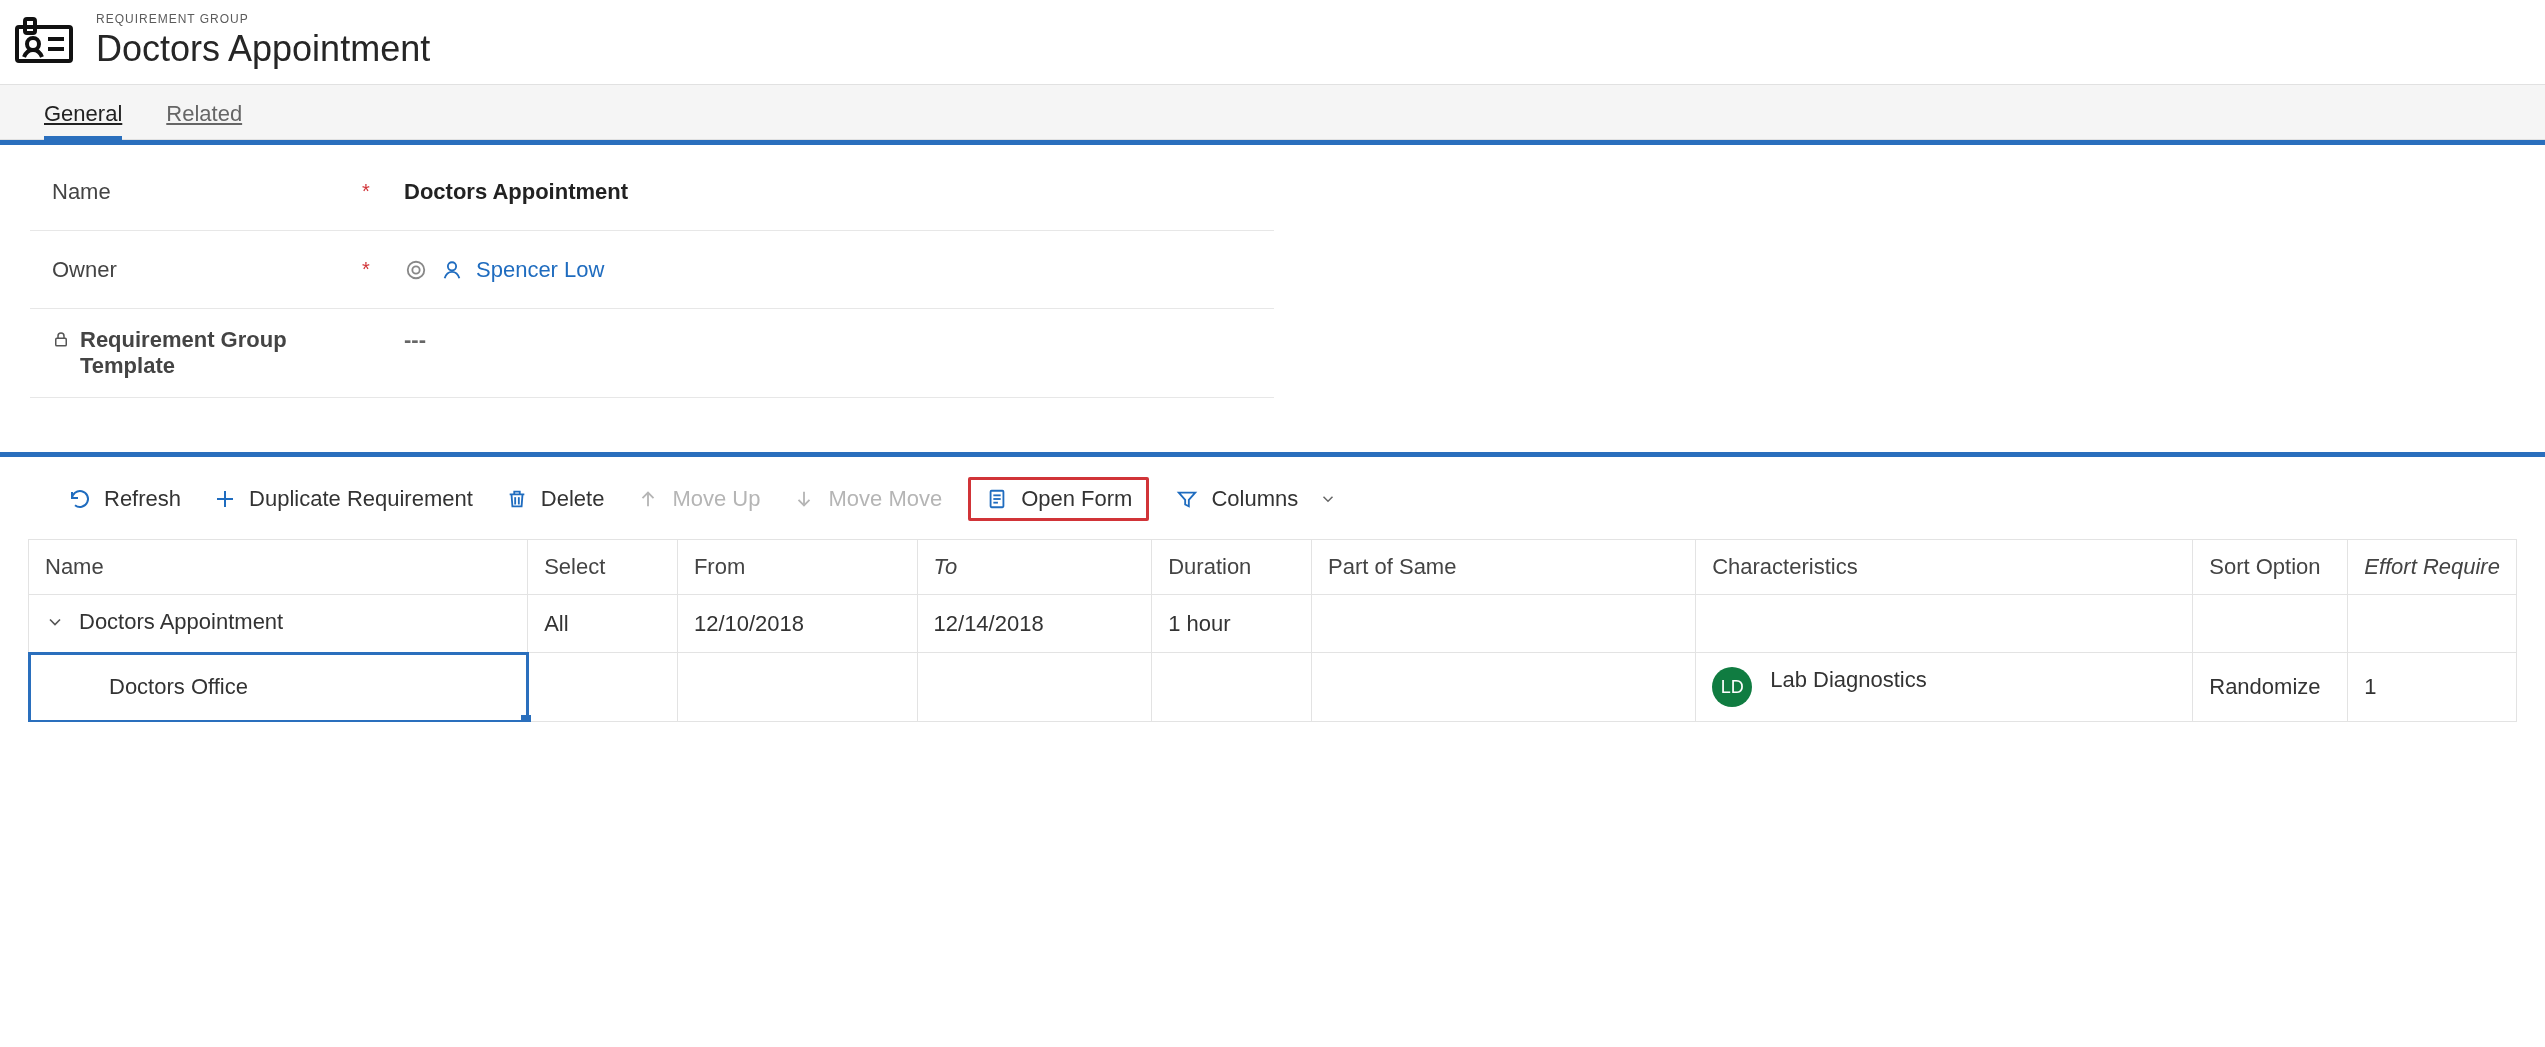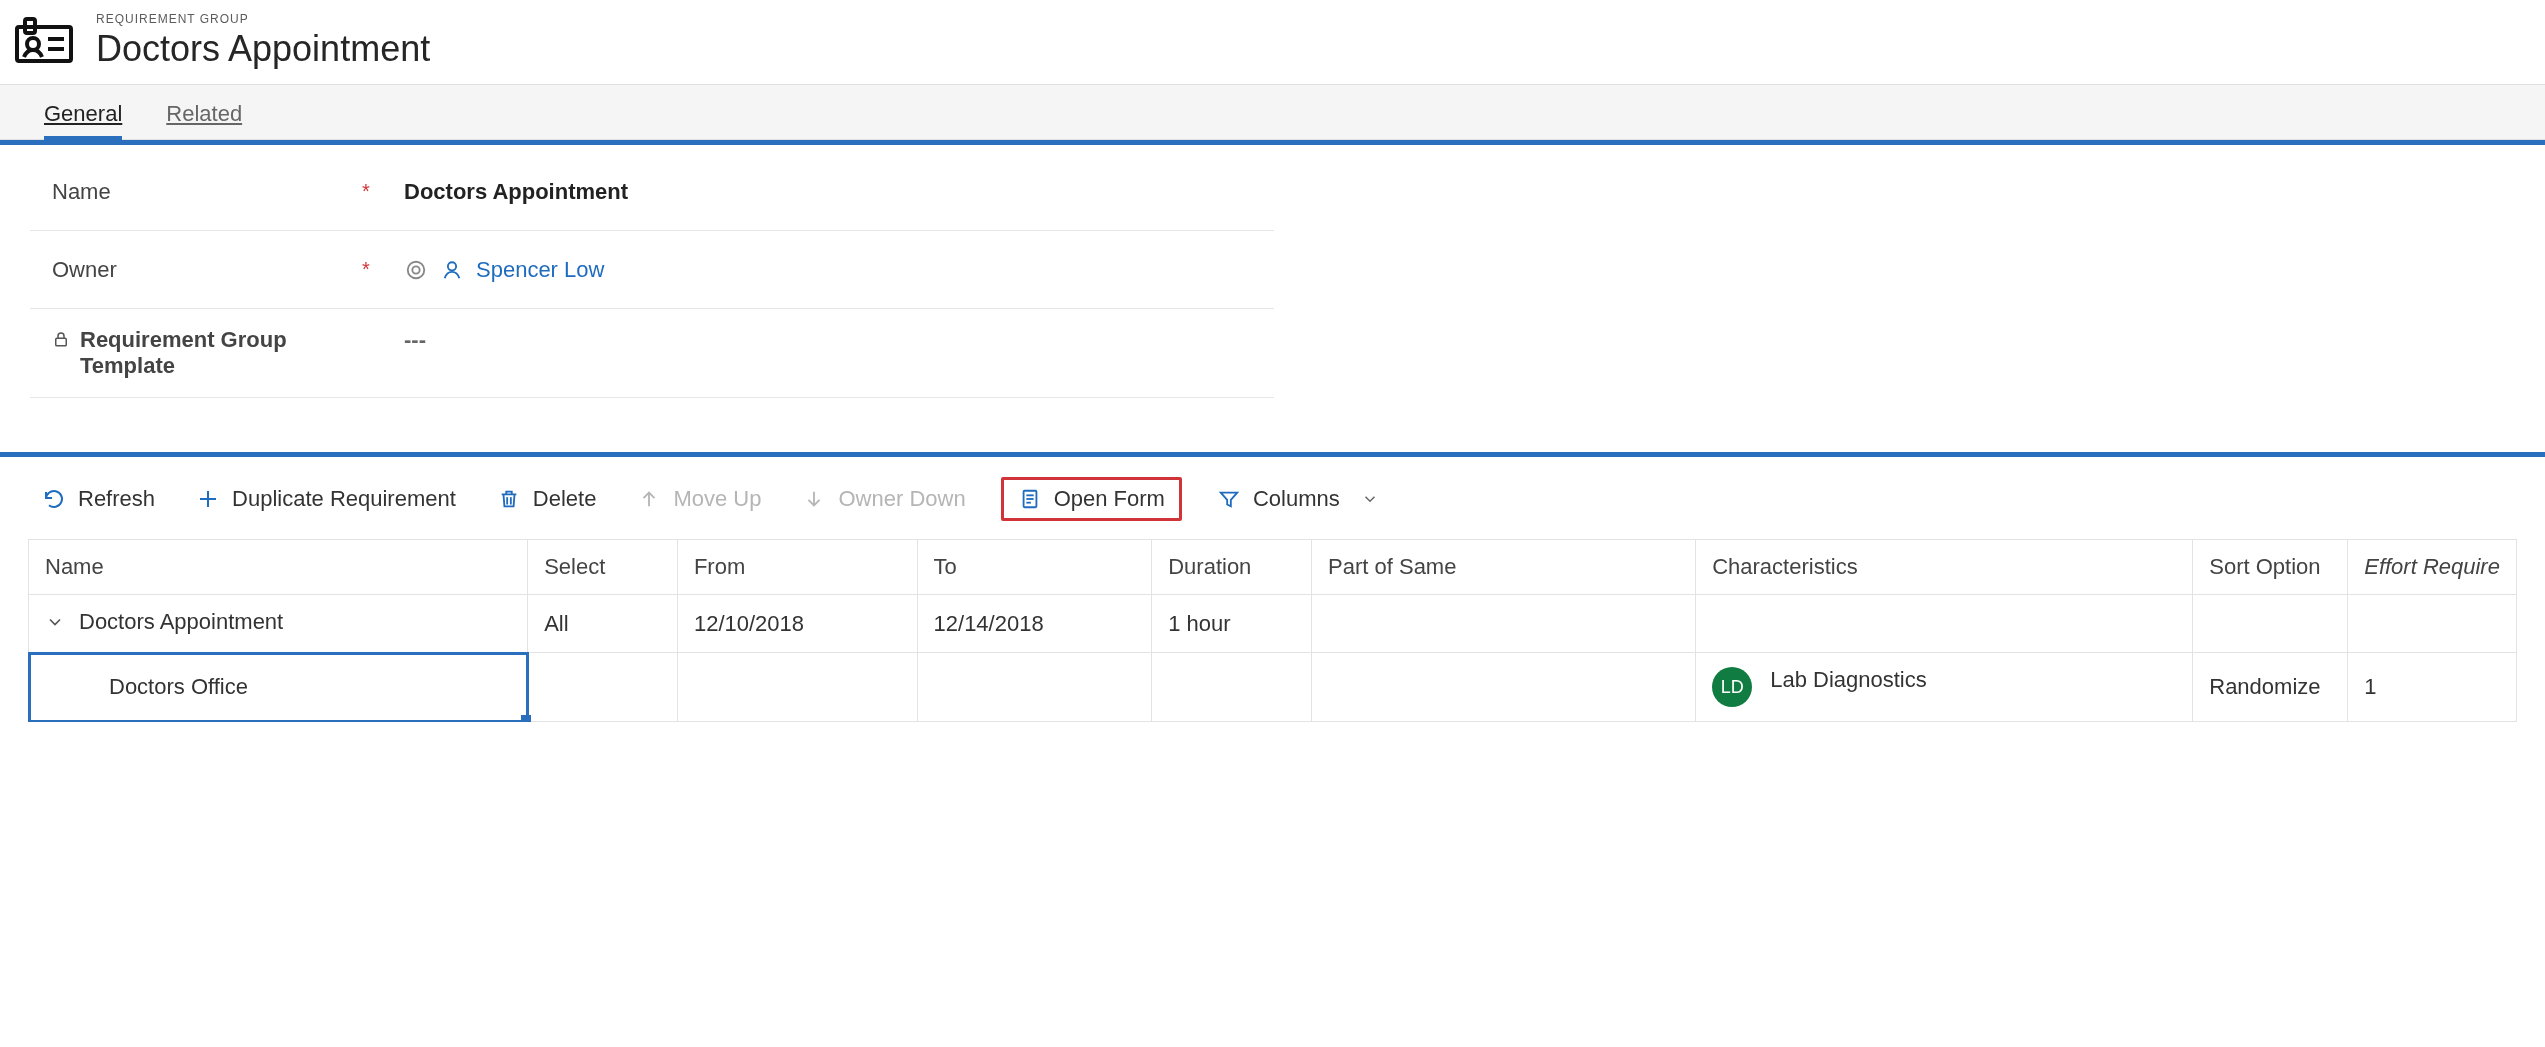--- a/index.html
+++ b/index.html
@@ -106,22 +106,22 @@
 
   
   .grid-outer {
     border-top: 5px solid #2a6fbd;
     background:#fff;
     padding-top: 0;
   }
   .toolbar {
     display: flex;
     align-items: center;
-    gap: 29px;
-    padding: 20px 0 18px 36px;
+    gap: 20px;
+    padding: 20px 0 18px 62px;
     font-size: 22px;
   }
   .tb-btn {
     display: inline-flex;
     align-items: center;
     gap: 12px;
     color: #333;
     cursor: pointer;
     padding: 4px 6px;
   }
@@ -150,21 +150,21 @@
     background:#fff;
     white-space: nowrap;
   }
   table.grid th {
     background: #fff;
     color: #444;
   }
   .col-name { width: 500px; }
   .col-select { width: 150px; }
   .col-from { width: 240px; }
-  .col-to { width: 235px; }
+  .col-to { width: 235px; font-style: italic; }
   .col-duration { width: 160px; }
   .col-part { width: 385px; }
   .col-char { width: 498px; }
   .col-sort { width: 155px; }
   .col-effort { width: 150px; font-style: italic; }
 
   .row-expander { display:inline-flex; align-items:center; gap:14px; }
   .chev { width:20px; height:20px; }
   .cell-indent { padding-left: 80px !important; }
   .selected-cell {
@@ -324,21 +324,21 @@
       <span>Move Up</span>
     </span>
 
     <span class="tb-btn disabled">
       <span class="tb-icon">
         <svg viewBox="0 0 24 24" width="22" height="22">
             <line x1="12" y1="4" x2="12" y2="19" stroke="currentColor" stroke-width="2"></line>
             <polyline points="6,13 12,19 18,13" fill="none" stroke="currentColor" stroke-width="2"></polyline>
           </svg>
       </span>
-      <span>Owner Down</span>
+      <span>Move Move</span>
     </span>
 
     <span class="tb-btn open-form-highlight">
       <span class="tb-icon" style="color:#1f6cbf">
         <svg viewBox="0 0 24 24" width="22" height="22">
             <rect x="5" y="3" width="14" height="18" rx="1" fill="none" stroke="currentColor" stroke-width="2"></rect>
             <line x1="8" y1="8" x2="16" y2="8" stroke="currentColor" stroke-width="2"></line>
             <line x1="8" y1="12" x2="16" y2="12" stroke="currentColor" stroke-width="2"></line>
             <line x1="8" y1="16" x2="13" y2="16" stroke="currentColor" stroke-width="2"></line>
           </svg>

